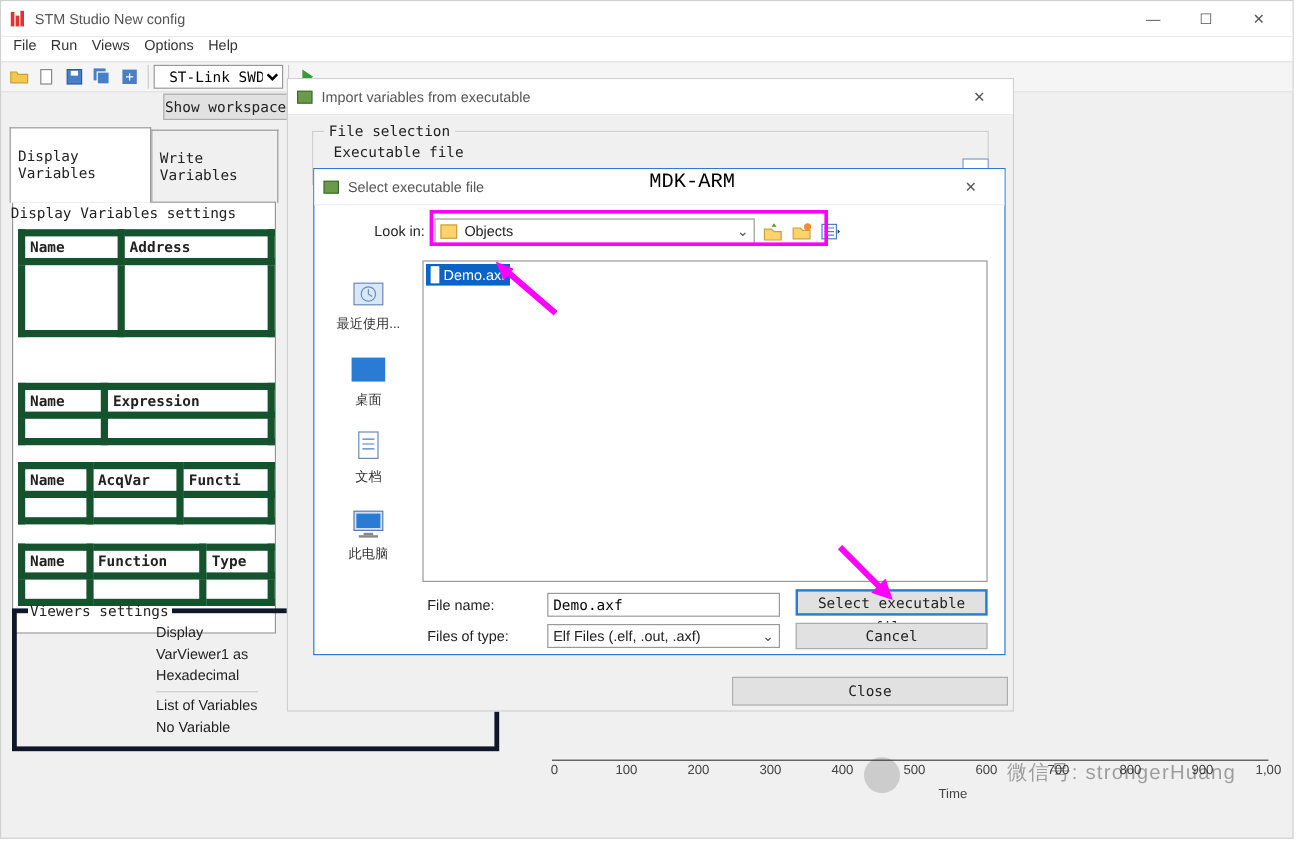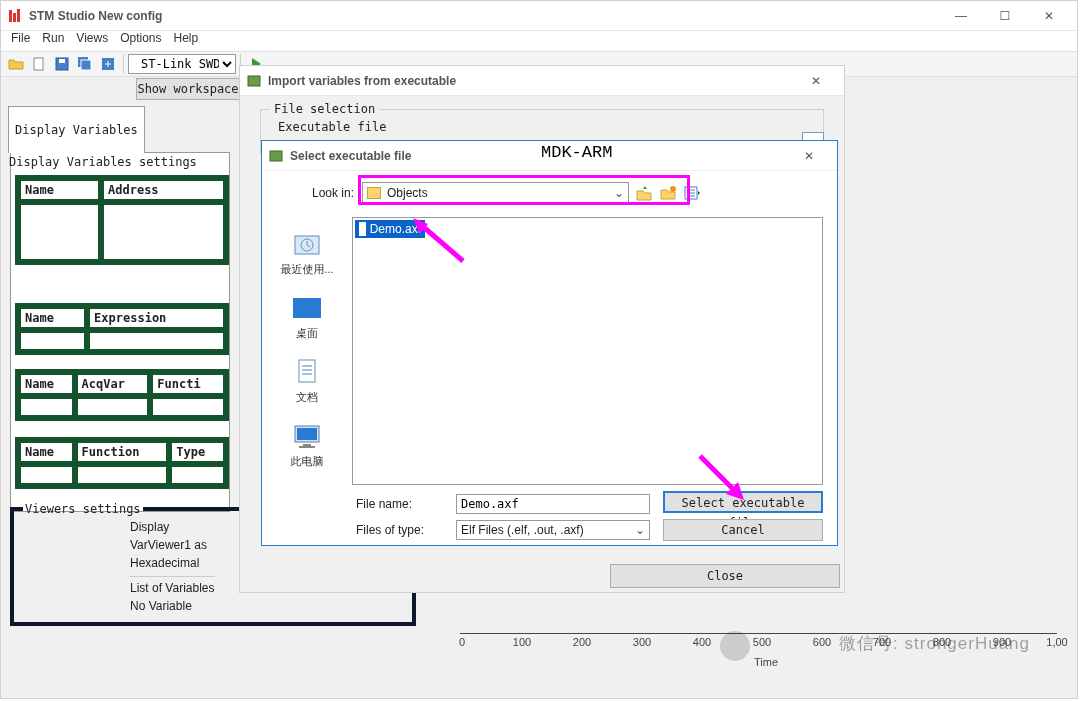--- a/index.html
+++ b/index.html
@@ -4,21 +4,21 @@
 <style>
 * { box-sizing: border-box; font-family: "Microsoft YaHei", SimSun, Arial, sans-serif; }
 body { margin: 0; background: #fff; width: 1080px; height: 701px; overflow: hidden; position: relative; font-size: 12px; color: #222; }
 
 .win { position: absolute; border: 1px solid #d0d0d0; background: #f0f0f0; }
 
 
 .main-win { left: 0; top: 0; width: 1078px; height: 699px; }
 .titlebar { height: 30px; display: flex; align-items: center; padding: 0 6px; background: #fff; border-bottom: 1px solid #e8e8e8; }
 .titlebar .ico { width: 16px; height: 16px; margin-right: 6px; }
-.titlebar .title { flex: 1; color: #555; font-weight: bold; }
+.titlebar .title { flex: 1; color: #555; }
 .winbtns { display: flex; }
 .winbtns span { width: 44px; height: 28px; display: inline-flex; align-items: center; justify-content: center; color: #555; }
 
 .menubar { height: 20px; display: flex; gap: 4px; padding: 0 6px; background: #fff; color: #333; }
 .menubar span { padding: 0 4px; }
 
 .toolbar { height: 26px; display: flex; align-items: center; gap: 1px; padding: 0 4px; background: #f5f5f5; border-top: 1px solid #e0e0e0; border-bottom: 1px solid #e0e0e0; }
 .tbtn { width: 22px; height: 22px; display: inline-flex; align-items: center; justify-content: center; border: 1px solid transparent; }
 .tbtn svg { width: 16px; height: 16px; }
 .tsep { width: 1px; height: 20px; background: #ccc; margin: 0 3px; }
@@ -31,21 +31,21 @@
 .left-pane { position: absolute; left: 6px; top: 28px; width: 224px; }
 .tabs { display: flex; }
 .tab { font-family: SimSun, monospace; font-size: 12px; padding: 16px 6px; border: 1px solid #999; border-bottom: none; background: #f0f0f0; position: relative; }
 .tab.active { background: #fff; z-index: 2; }
 .tab.inactive { margin-top: 2px; }
 .panel { border: 1px solid #999; background: #fff; margin-top: -1px; padding: 2px; }
 .mini-grid { border: 1px solid #aaa; margin: 2px; }
 .mini-grid td, .mini-grid th { border: 6px solid #14532d; padding: 2px 4px; font-family: SimSun, monospace; font-size: 12px; height: 18px; text-align: left; }
 .xaxis-line { position: absolute; left: 458px; top: 555px; width: 597px; height: 1px; background: #444; }
 .xtick { position: absolute; top: 558px; font-size: 11px; color: #444; transform: translateX(-50%); }
-.xlabel { position: absolute; top: 578px; left: 752px; font-size: 11px; color: #444; text-align: center; }
+.xlabel { position: absolute; top: 578px; left: 780px; font-size: 11px; color: #444; text-align: center; }
 
 
 .dlg-import { left: 239px; top: 65px; width: 606px; height: 528px; background: #f0f0f0; }
 .dlg-import .titlebar { background: #fff; }
 
 .fs-grp { position: absolute; left: 18px; top: 36px; right: 18px; border: 1px solid #d0d0d0; padding-top: 0; }
 .fs-grp legend { font-family: SimSun, monospace; font-size: 12px; padding: 0 4px; }
 .fs-label { font-family: SimSun, monospace; font-size: 12px; margin: 4px 8px; }
 .fs-btn { position: absolute; right: 20px; top: 66px; width: 22px; height: 22px; border: 1px solid #7a99c8; background: #fff; color: #2a5fa8; font-family: monospace; text-align: center; line-height: 16px; }
 
@@ -149,20 +149,21 @@
         </svg>
       </span>
   </div>
 
   <div class="mainarea">
     <div class="show-ws">Show workspace</div>
 
     <div class="left-pane">
       <div class="tabs">
         <div class="tab active">Display Variables</div>
+        <div class="tab inactive">Write Variables</div>
       </div>
       <fieldset class="panel" style="height:360px;position:relative;">
         <div style="position:absolute;left:-2px;top:2px;font-family:SimSun,monospace;font-size:12px;">Display Variables settings</div>
 
         <table class="mini-grid" style="position:absolute;left:2px;top:20px;width:214px;border-collapse:collapse;">
           <tbody>
               <tr>
                 <th>Name</th>
                 <th>Address</th>
               </tr>

